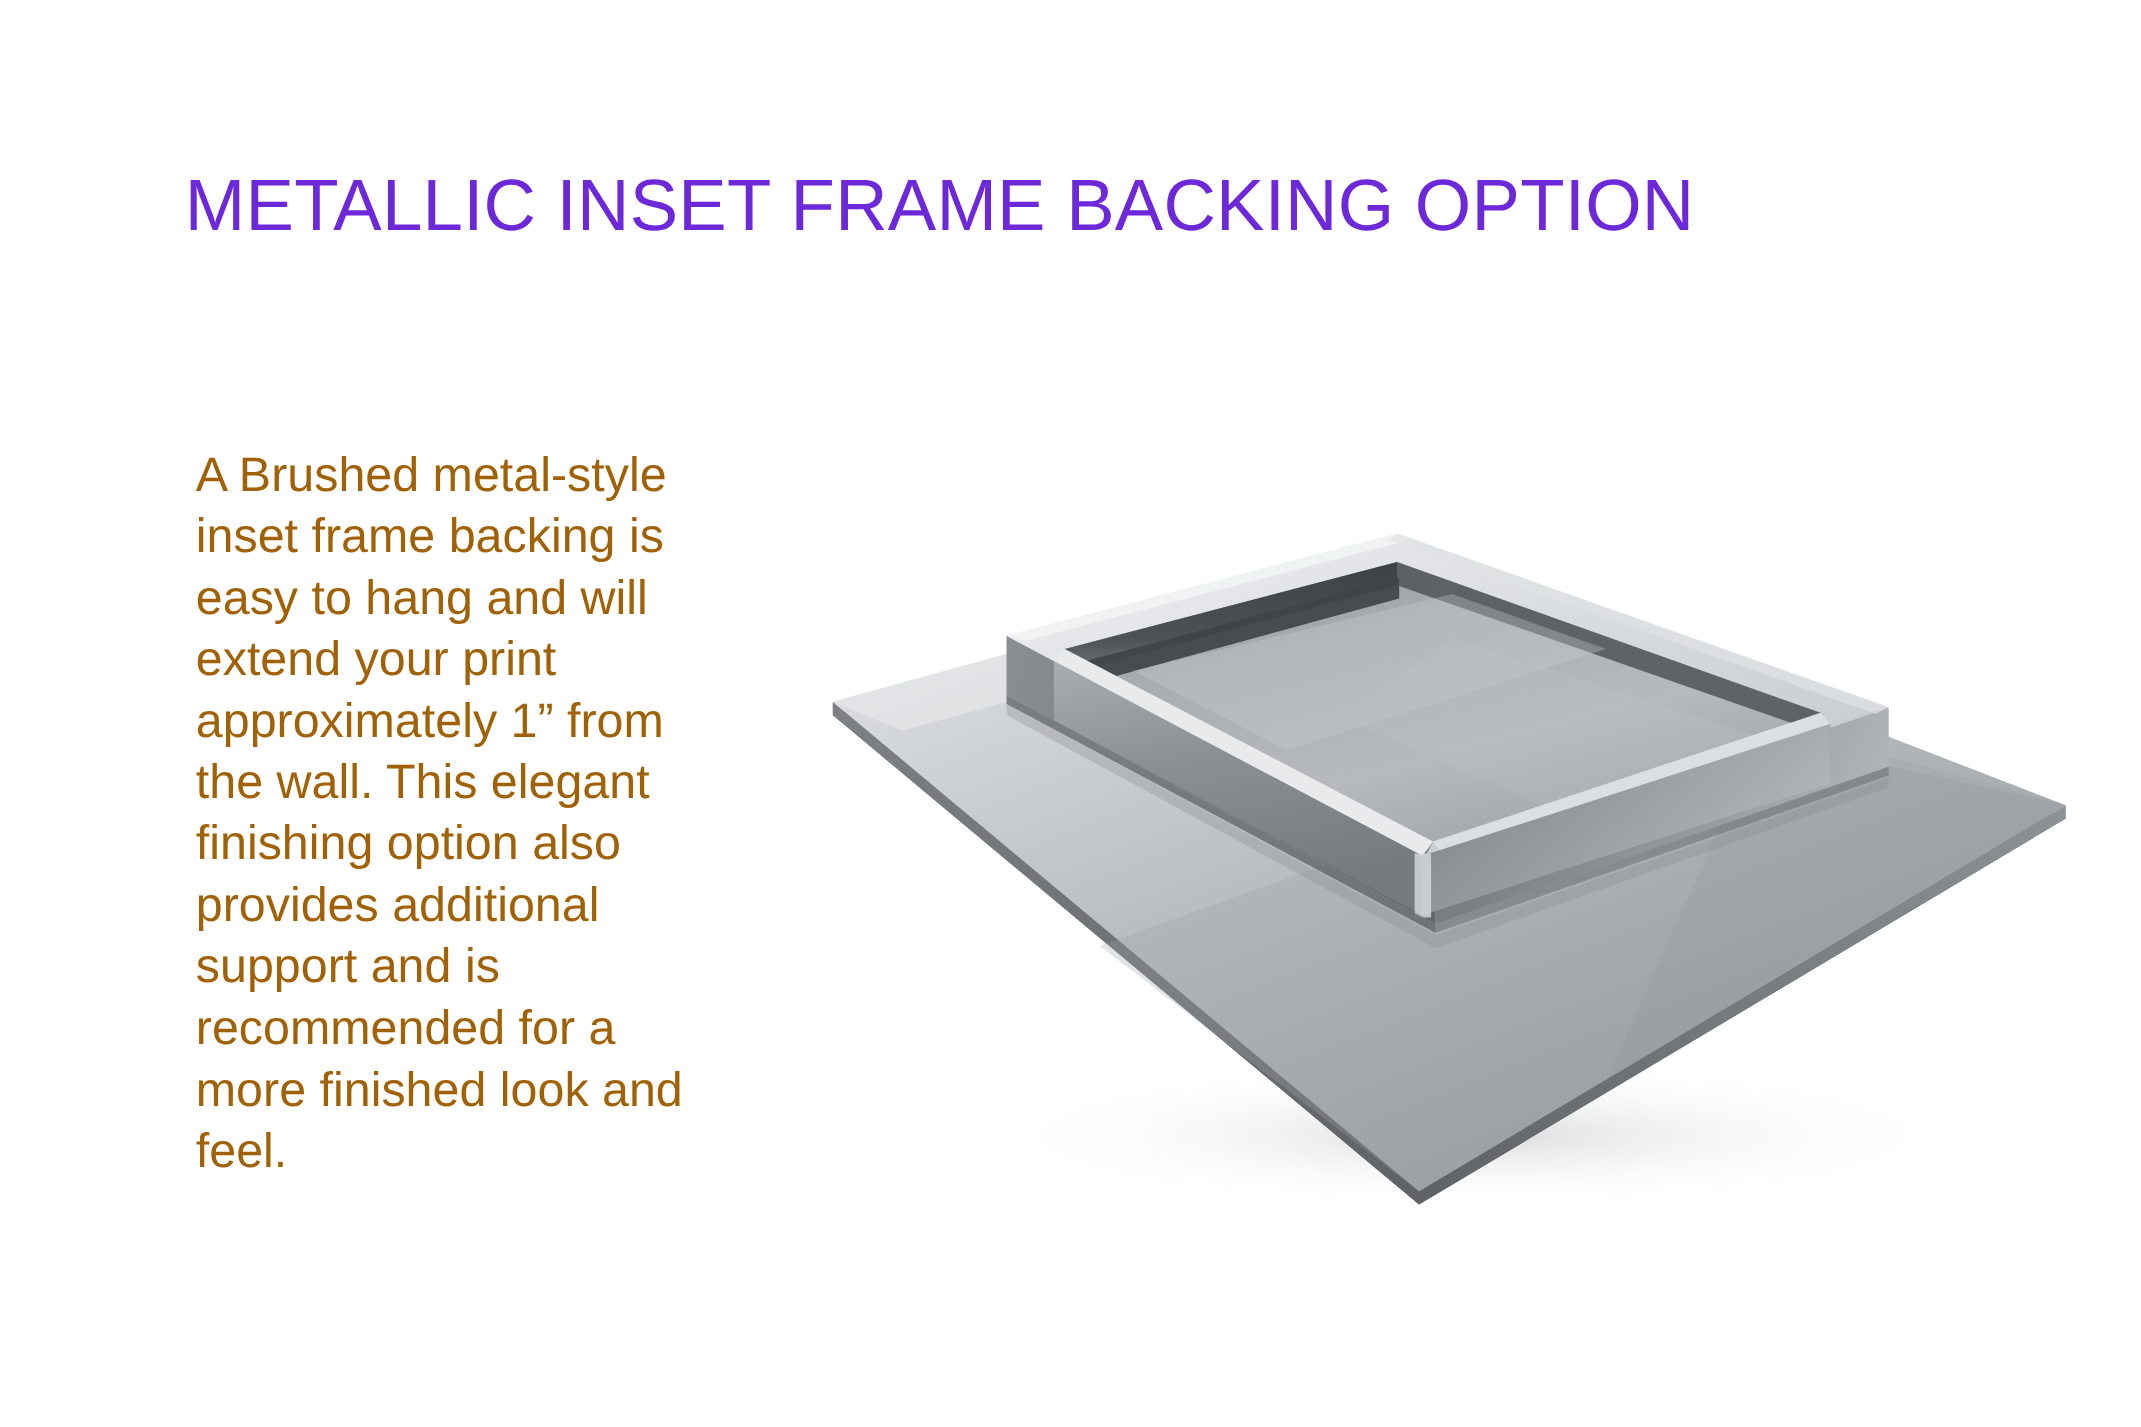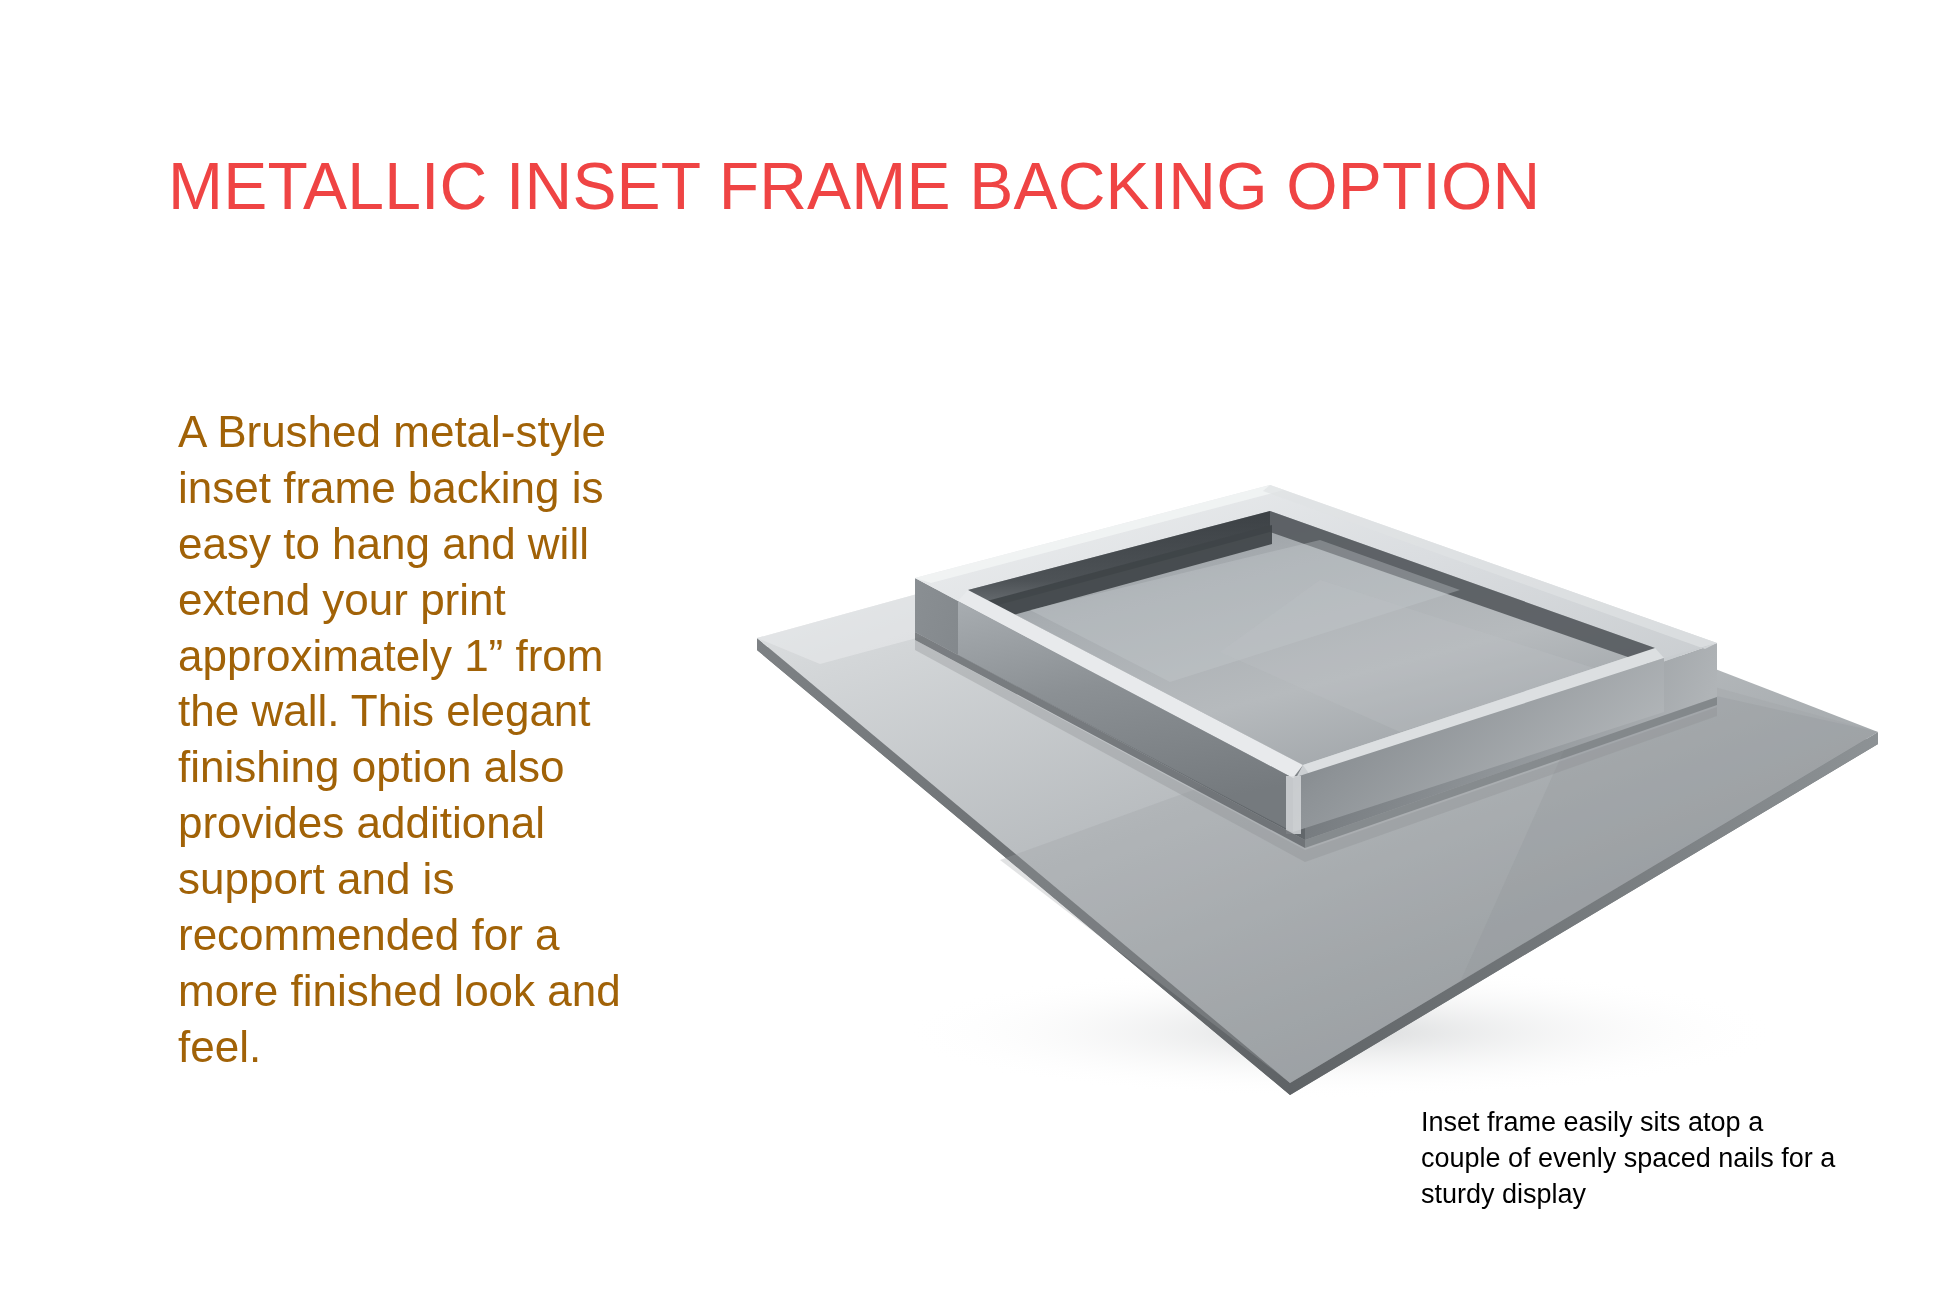--- a/index.html
+++ b/index.html
@@ -20,21 +20,21 @@
   }
   .slide-title {
     position: absolute;
     left: 168px;
     top: 108px;
     width: 1640px;
     font-size: 66px;
     line-height: 1.05;
     font-weight: 400;
     letter-spacing: 0.2px;
-    color: #ef4444;
+    color: #6d28d9;
     white-space: nowrap;
   }
   .body-copy {
     position: absolute;
     left: 178px;
     top: 360px;
     width: 470px;
     font-size: 44px;
     line-height: 1.27;
     font-weight: 400;
@@ -198,15 +198,14 @@
 
       <polygon points="586,356 601,356 601,414 586,414" fill="#d9dcde" opacity="0.8"></polygon>
 
       <polygon points="215,212 605,420 605,428 215,220" fill="#5c6064" opacity="0.75"></polygon>
       <polygon points="605,420 1017,277 1017,285 605,428" fill="#6e7376" opacity="0.6"></polygon>
 
       <polygon points="215,220 605,430 1017,287 1017,296 605,442 215,230" fill="#8b8f92" opacity="0.35"></polygon>
     </svg>
   </div>
 
-  <p class="figure-caption">Inset frame easily sits atop a couple of evenly spaced nails for a sturdy display</p>
 
 </div>
 
 </body></html>

